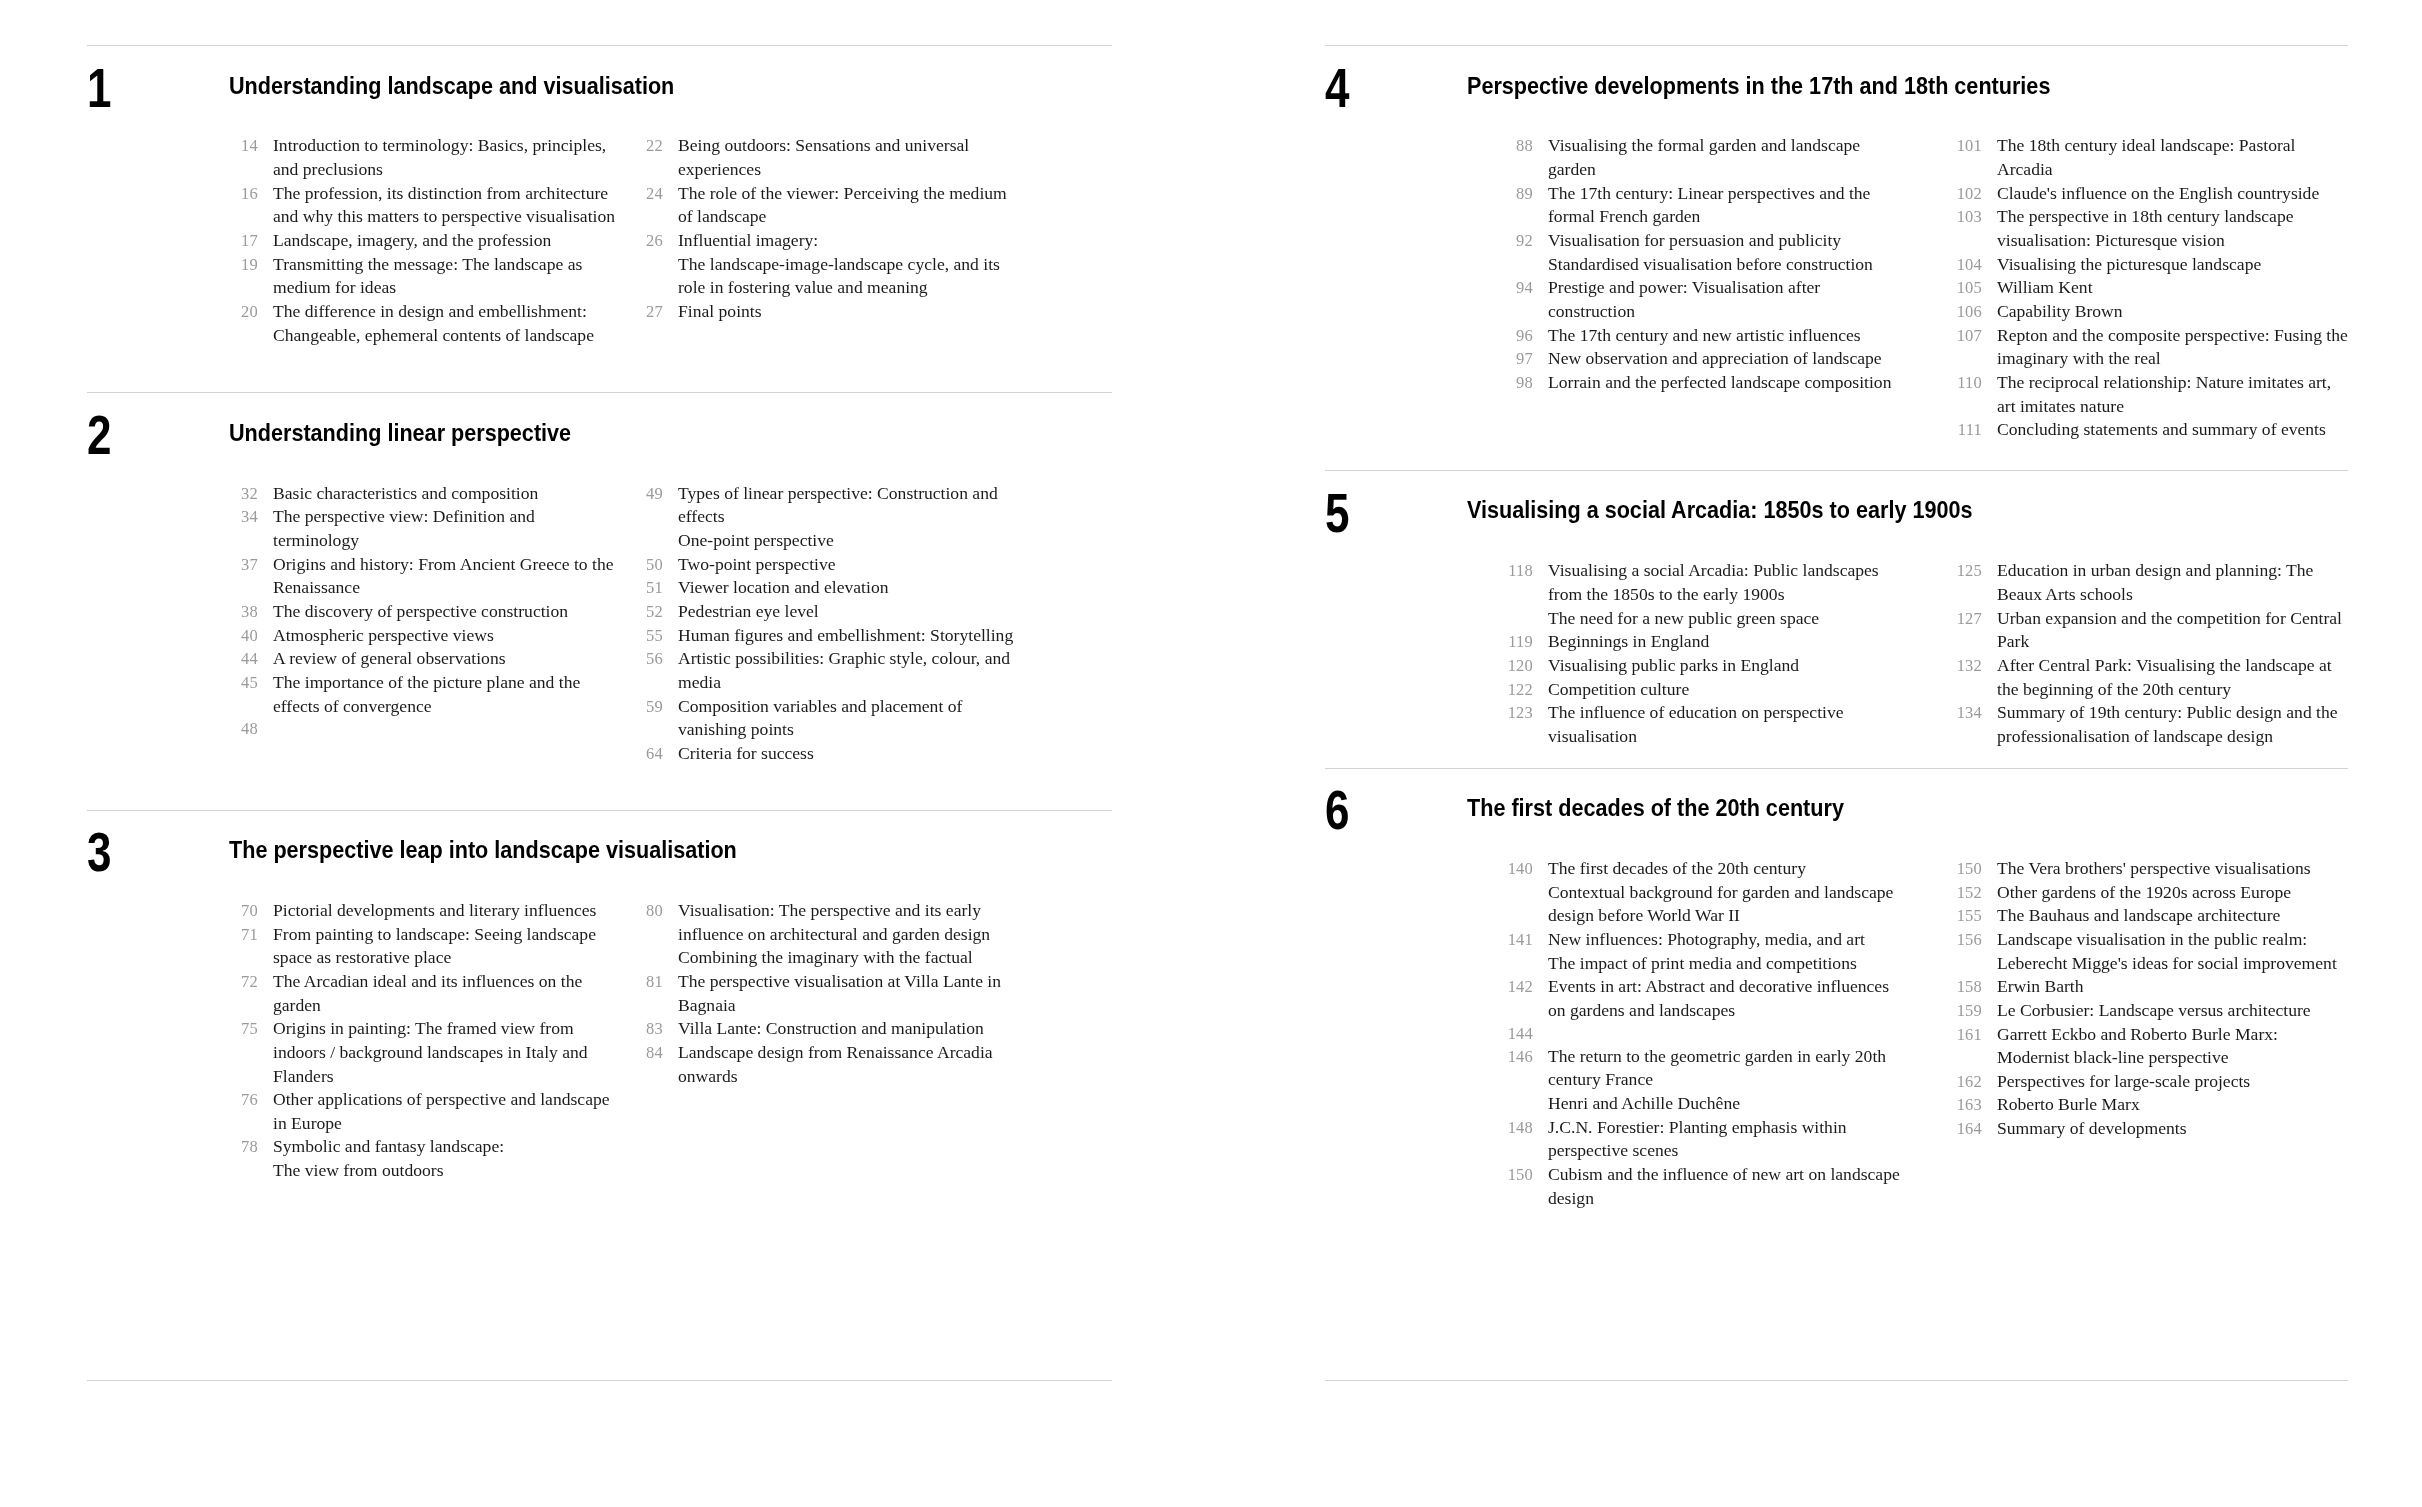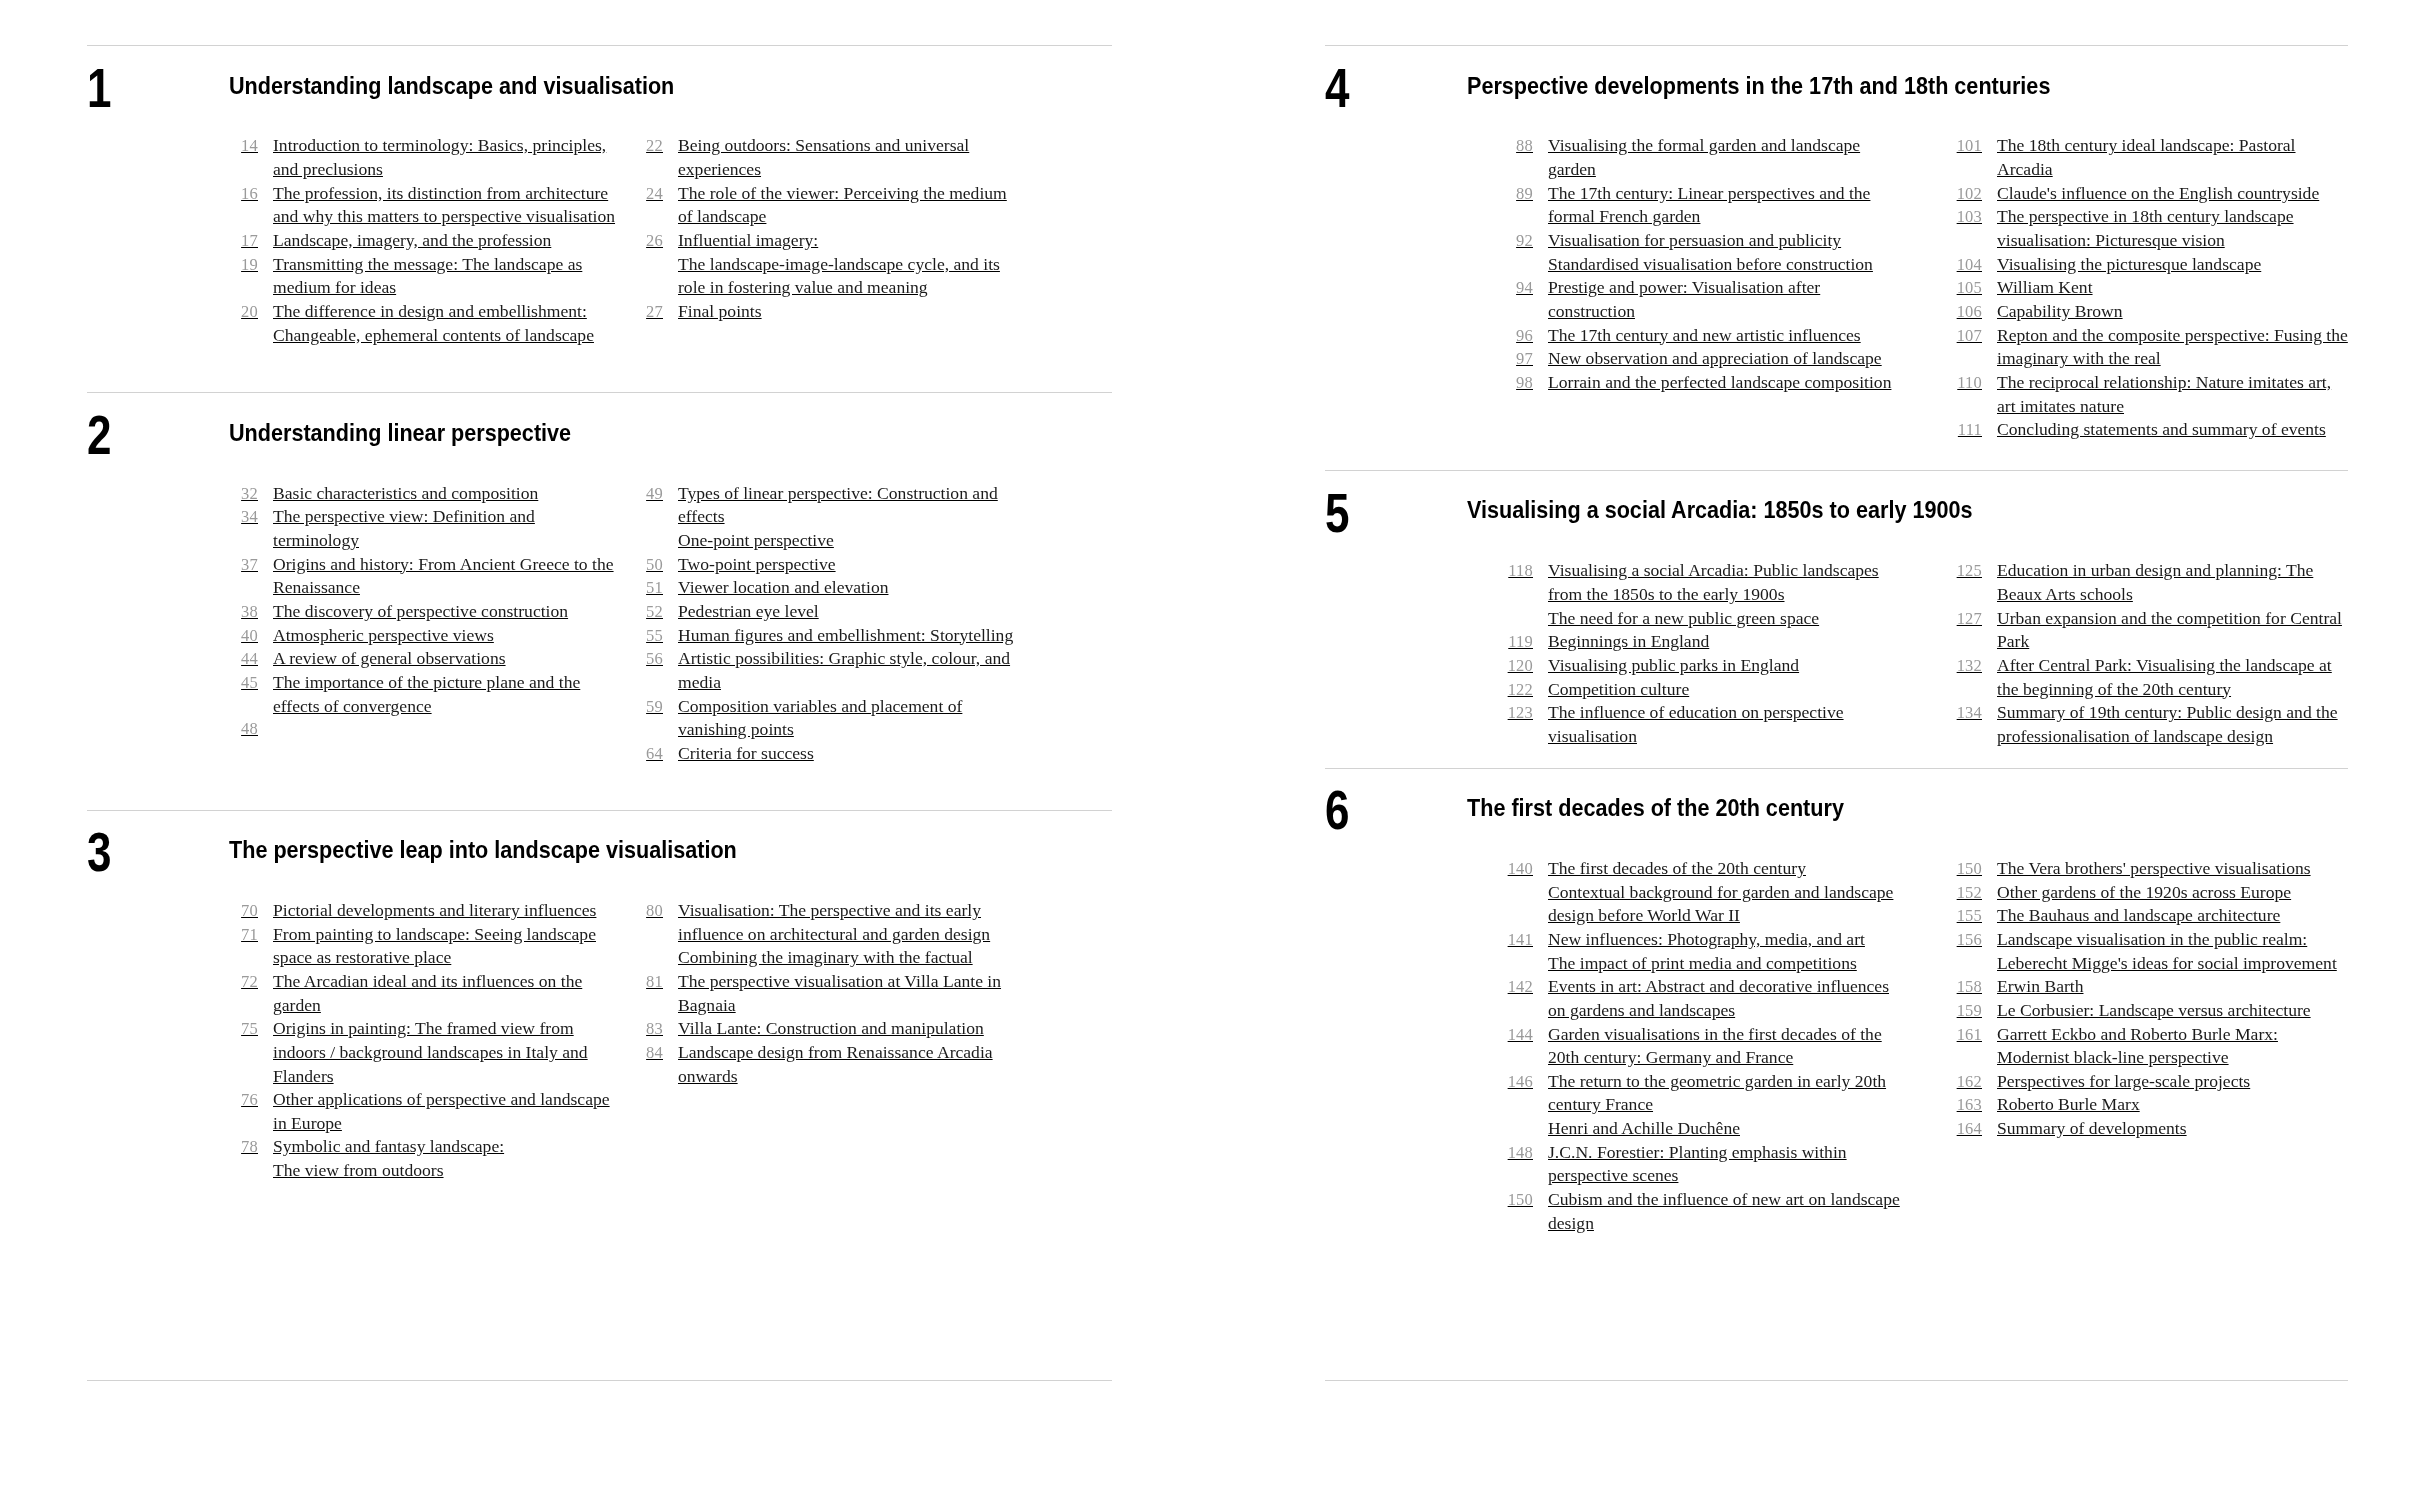--- a/index.html
+++ b/index.html
@@ -55,21 +55,20 @@
     transform-origin:left top;
     padding-top:5.7px;
     white-space:nowrap;
   }
 
   .cols{
     display:flex;
     padding-left:142px;
     padding-top:24.6px;
     gap:15px;
-    text-decoration:underline;
   }
   .col{
     width:390px;
     flex:0 0 390px;
   }
   .page-right .col{width:397px;flex:0 0 397px;margin-left:37px;}
 
   .entry{
     display:flex;
     align-items:baseline;
@@ -463,21 +462,20 @@
             <div class="entry sub">
               <span class="pg"></span>
               <span class="txt">The impact of print media and competitions</span>
             </div>
             <div class="entry">
               <span class="pg">142</span>
               <span class="txt">Events in art: Abstract and decorative influences on gardens and landscapes</span>
             </div>
             <div class="entry">
               <span class="pg">144</span>
-              <span class="txt">Garden visualisations in the first decades of the 20th century: Germany and France</span>
             </div>
             <div class="entry">
               <span class="pg">146</span>
               <span class="txt">The return to the geometric garden in early 20th century France</span>
             </div>
             <div class="entry sub">
               <span class="pg"></span>
               <span class="txt">Henri and Achille Duchêne</span>
             </div>
             <div class="entry">

